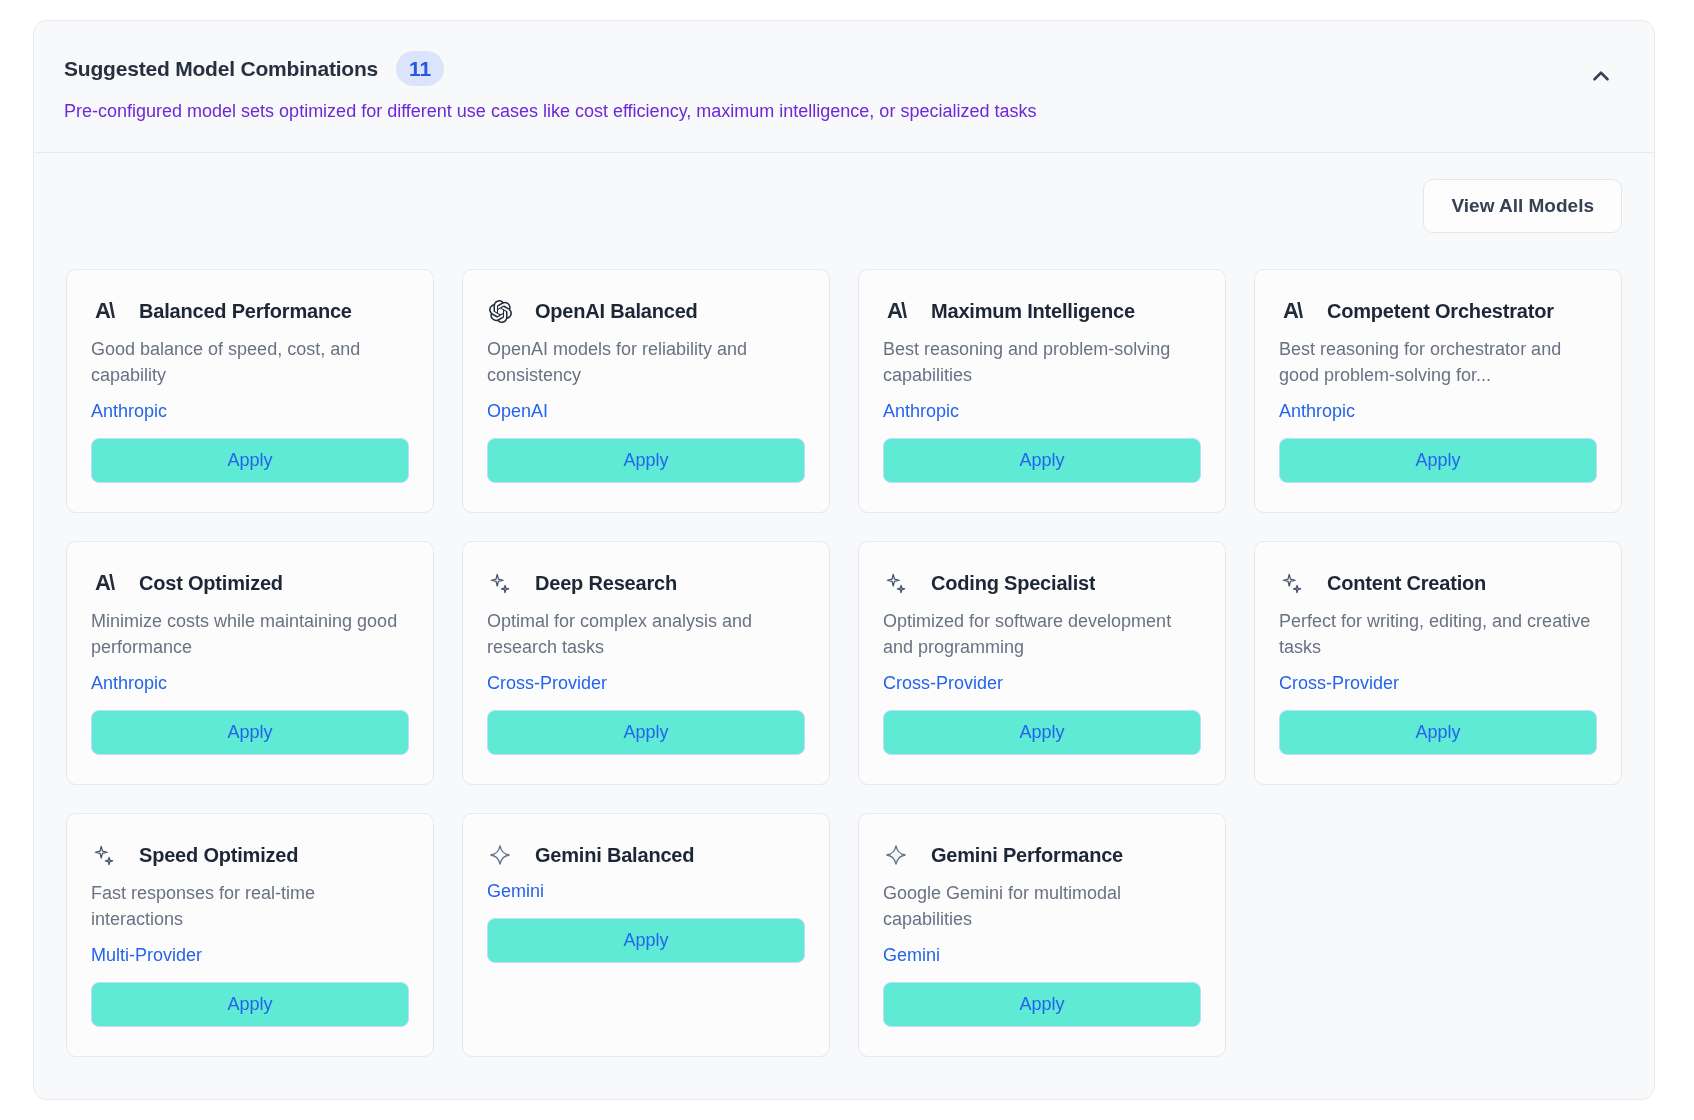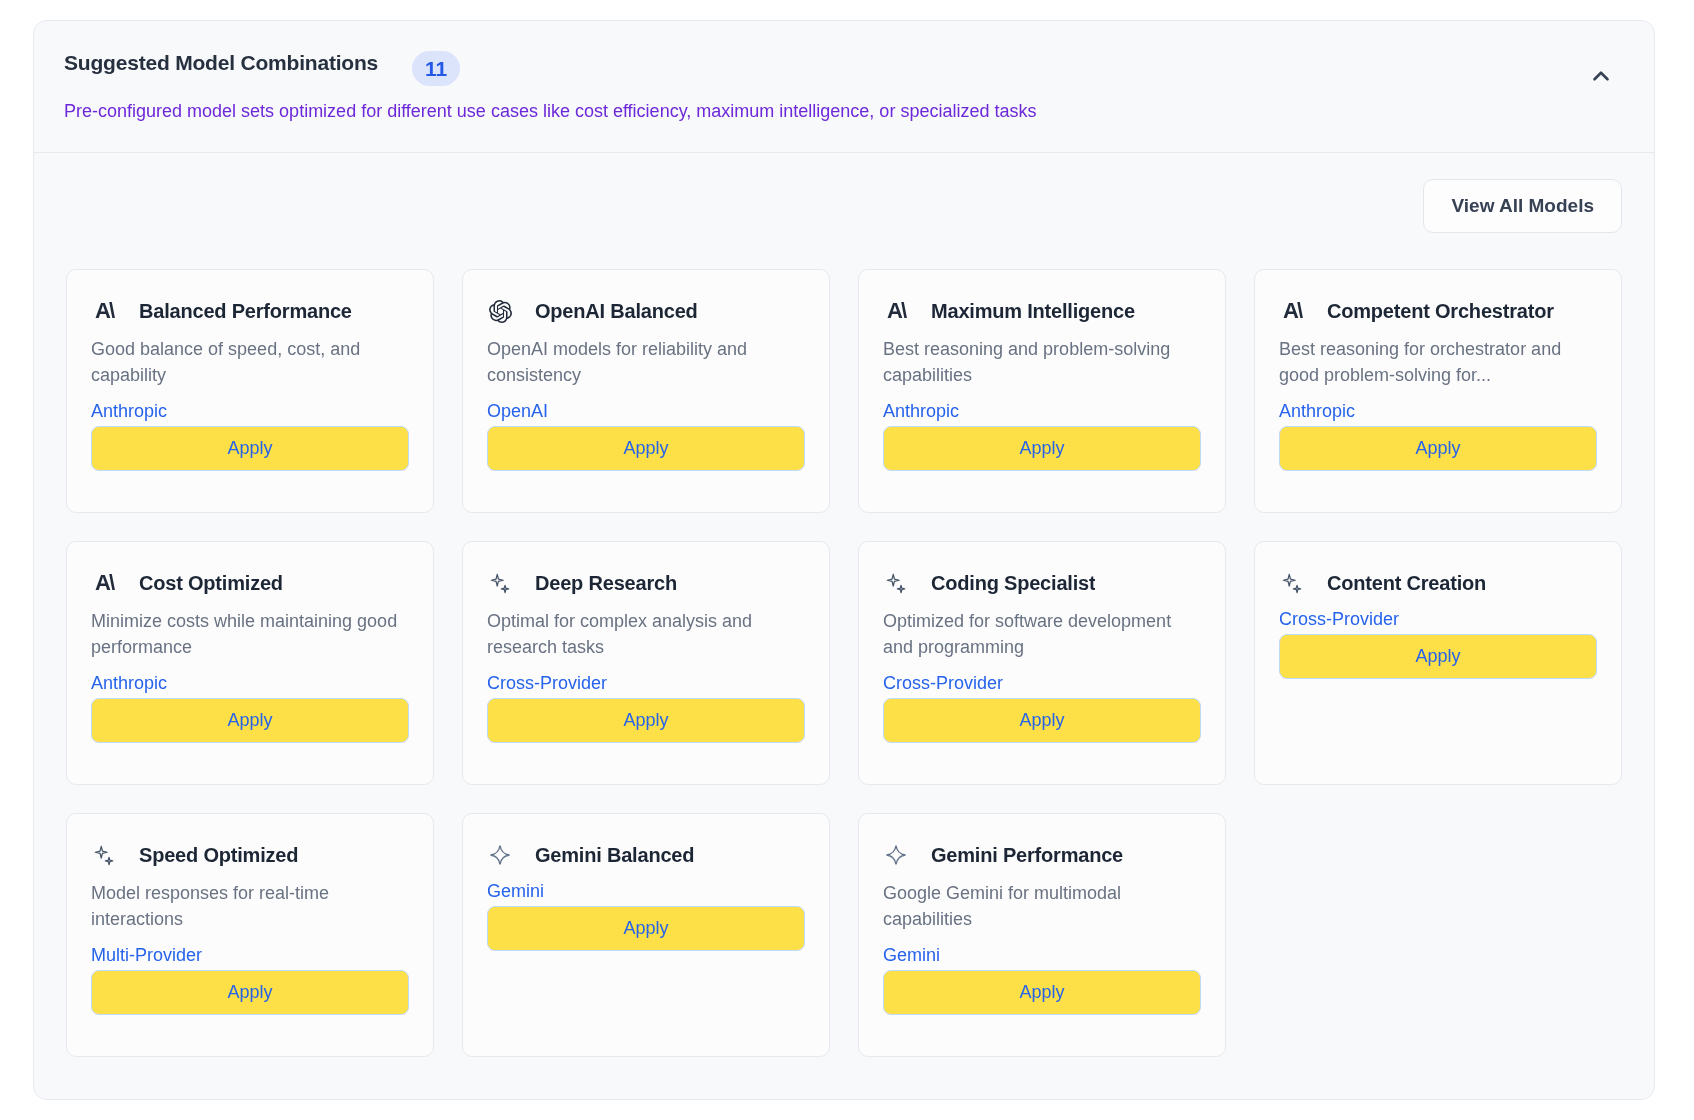--- a/index.html
+++ b/index.html
@@ -19,21 +19,21 @@
     overflow: hidden;
   }
   
   .panel-header {
     display: flex;
     justify-content: space-between;
     align-items: flex-start;
     padding: 30px 36px 30px 30px;
     border-bottom: 1px solid #e8eaef;
   }
-  .title-row { display: flex; gap: 34px; }
+  .title-row { display: flex; align-items: center; gap: 18px; }
   .panel-title {
     margin: 0;
     font-size: 21px;
     font-weight: 700;
     color: #27303f;
     letter-spacing: -0.2px;
   }
   .badge {
     background: #dbe4fb;
     color: #2458e6;
@@ -121,24 +121,24 @@
     line-height: 26px;
     color: #697282;
     min-height: 52px;
   }
   .card-provider {
     margin-top: 13px;
     font-size: 18px;
     color: #2563eb;
   }
   .apply-btn {
-    margin-top: 4px;
+    margin-top: 16px;
     height: 45px;
     width: 100%;
-    background: #fde047;
+    background: #5eead4;
     border: 1px solid #bedbfe;
     border-radius: 8px;
     color: #2563eb;
     font-family: "Liberation Sans", sans-serif;
     font-size: 18px;
     font-weight: 500;
     cursor: pointer;
   }
 </style>
 </head>
@@ -263,35 +263,36 @@
   <div class="card">
     <div class="card-head">
       <span class="card-icon">
               <svg width="22" height="22" viewBox="0 0 24 24" fill="none" stroke="#475569" stroke-width="1.4" stroke-linejoin="round">
                 <path d="M9 2.5 L10.3 7.7 L15.5 9 L10.3 10.3 L9 15.5 L7.7 10.3 L2.5 9 L7.7 7.7 Z"></path>
                 <path d="M17.5 14.5 L18.3 17.7 L21.5 18.5 L18.3 19.3 L17.5 22.5 L16.7 19.3 L13.5 18.5 L16.7 17.7 Z"></path>
               </svg>
             </span>
       <h3 class="card-title">Content Creation</h3>
     </div>
+    <p class="card-desc">Perfect for writing, editing, and creative tasks</p>
     <div class="card-provider">Cross-Provider</div>
     <button class="apply-btn">Apply</button>
   </div>
 
   <div class="card">
     <div class="card-head">
       <span class="card-icon">
               <svg width="22" height="22" viewBox="0 0 24 24" fill="none" stroke="#475569" stroke-width="1.4" stroke-linejoin="round">
                 <path d="M9 2.5 L10.3 7.7 L15.5 9 L10.3 10.3 L9 15.5 L7.7 10.3 L2.5 9 L7.7 7.7 Z"></path>
                 <path d="M17.5 14.5 L18.3 17.7 L21.5 18.5 L18.3 19.3 L17.5 22.5 L16.7 19.3 L13.5 18.5 L16.7 17.7 Z"></path>
               </svg>
             </span>
       <h3 class="card-title">Speed Optimized</h3>
     </div>
-    <p class="card-desc">Model responses for real-time interactions</p>
+    <p class="card-desc">Fast responses for real-time interactions</p>
     <div class="card-provider">Multi-Provider</div>
     <button class="apply-btn">Apply</button>
   </div>
 
   <div class="card">
     <div class="card-head">
       <span class="card-icon">
               <svg width="24" height="24" viewBox="0 0 24 24" fill="none" stroke="#64748b" stroke-width="1.4">
                 <path d="M12 2.5 C12.7 7.8 16.2 11.3 21.5 12 C16.2 12.7 12.7 16.2 12 21.5 C11.3 16.2 7.8 12.7 2.5 12 C7.8 11.3 11.3 7.8 12 2.5 Z"></path>
               </svg>

